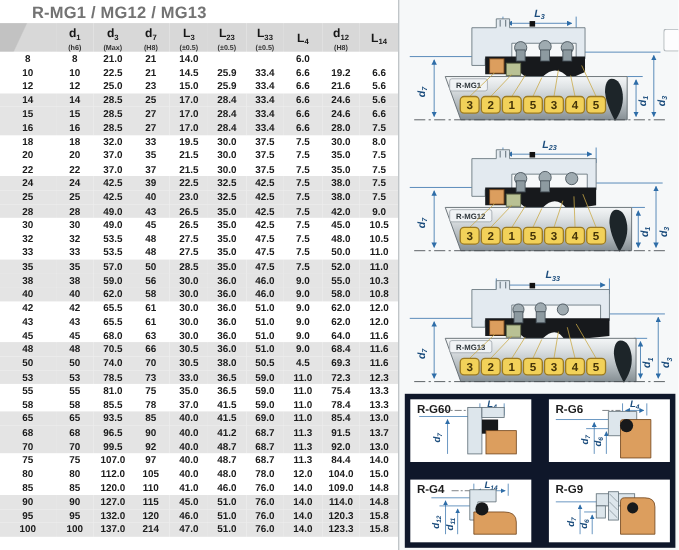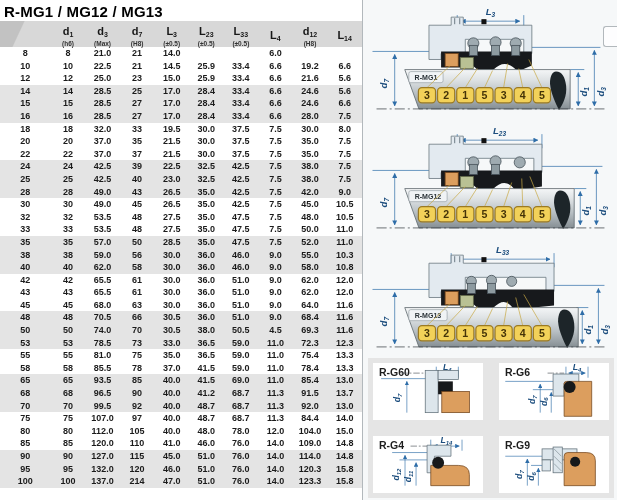--- a/index.html
+++ b/index.html
@@ -1,36 +1,36 @@
 <!DOCTYPE html>
 <html><head>
 <meta charset="utf-8">
 <style>
   html,body{margin:0;padding:0;background:#fff;}
   body{width:617px;height:500px;overflow:hidden;font-family:"Liberation Sans",sans-serif;position:relative;}
   .page{display:flex;width:617px;height:500px;}
   
   .left{width:362px;flex:0 0 362px;background:#fff;}
-  .title{font-size:15px;font-weight:700;color:#000000;padding:3px 0 1px 4px;height:17px;line-height:17px;letter-spacing:.2px;}
+  .title{font-size:15px;font-weight:700;color:#737373;padding:3px 0 1px 4px;height:17px;line-height:17px;letter-spacing:.2px;margin-left:25px;}
   table.dim{border-collapse:collapse;table-layout:fixed;width:362px;font-family:"Liberation Sans",sans-serif;}
   table.dim th,table.dim td{padding:0;text-align:center;vertical-align:middle;}
   thead th{background:#d8d8d8;height:26px;}
   th.corner{background:linear-gradient(115deg,#c2c2c2 38%,#d8d8d8 40%);}
   .h-main{font-size:11px;font-weight:700;color:#171717;line-height:10px;}
   .h-main .sb{font-size:7px;vertical-align:-2px;font-weight:700;}
   .h-note{font-size:6.5px;color:#333;line-height:7px;display:block;}
   tbody td{height:12.6px;font-size:9px;font-weight:700;color:#1b1b1b;line-height:12.6px;}
   tbody td.rowhead{font-weight:700;}
   tbody tr.g td{background:#e4e4e4;}
   col.c0{width:14%;}
   
   .right{flex:1;background:#f6f8f9;border-left:1px solid #b2b8bc;position:relative;}
   .diagram{display:block;margin:0 auto;}
   .diagwrap{padding-top:1px;}
-  .seatgrid{position:absolute;left:5px;right:3px;top:358px;bottom:2px;background:#e5e5e5;display:grid;grid-template-columns:1fr 1fr;grid-template-rows:1fr 1fr;gap:16px;padding:5px;box-sizing:border-box;}
+  .seatgrid{position:absolute;left:5px;right:3px;top:358px;bottom:2px;background:#0f172a;display:grid;grid-template-columns:1fr 1fr;grid-template-rows:1fr 1fr;gap:16px;padding:5px;box-sizing:border-box;}
   .seatcard{background:#fff;position:relative;overflow:hidden;}
   .seatname{position:absolute;top:3px;left:6px;font-size:10.5px;font-weight:700;color:#1d1d1d;}
   .seatcard svg{position:absolute;top:0;left:0;width:100%;height:100%;}
   .pagetab{position:absolute;right:0;top:26px;width:13px;height:19px;background:#fdfdfe;border:1px solid #b2b8bc;border-right:none;border-radius:3px 0 0 3px;}
   
   .dimlab{font-family:"Liberation Sans",sans-serif;font-size:9.5px;font-style:italic;font-weight:700;fill:#1d4e7e;}
   .dimlab .sb{font-size:6.5px;}
   .chiptxt{font-family:"Liberation Sans",sans-serif;font-size:10.5px;font-weight:700;fill:#453408;}
   .nametxt{font-family:"Liberation Sans",sans-serif;font-size:7px;font-weight:700;fill:#2b3338;}
 </style>

